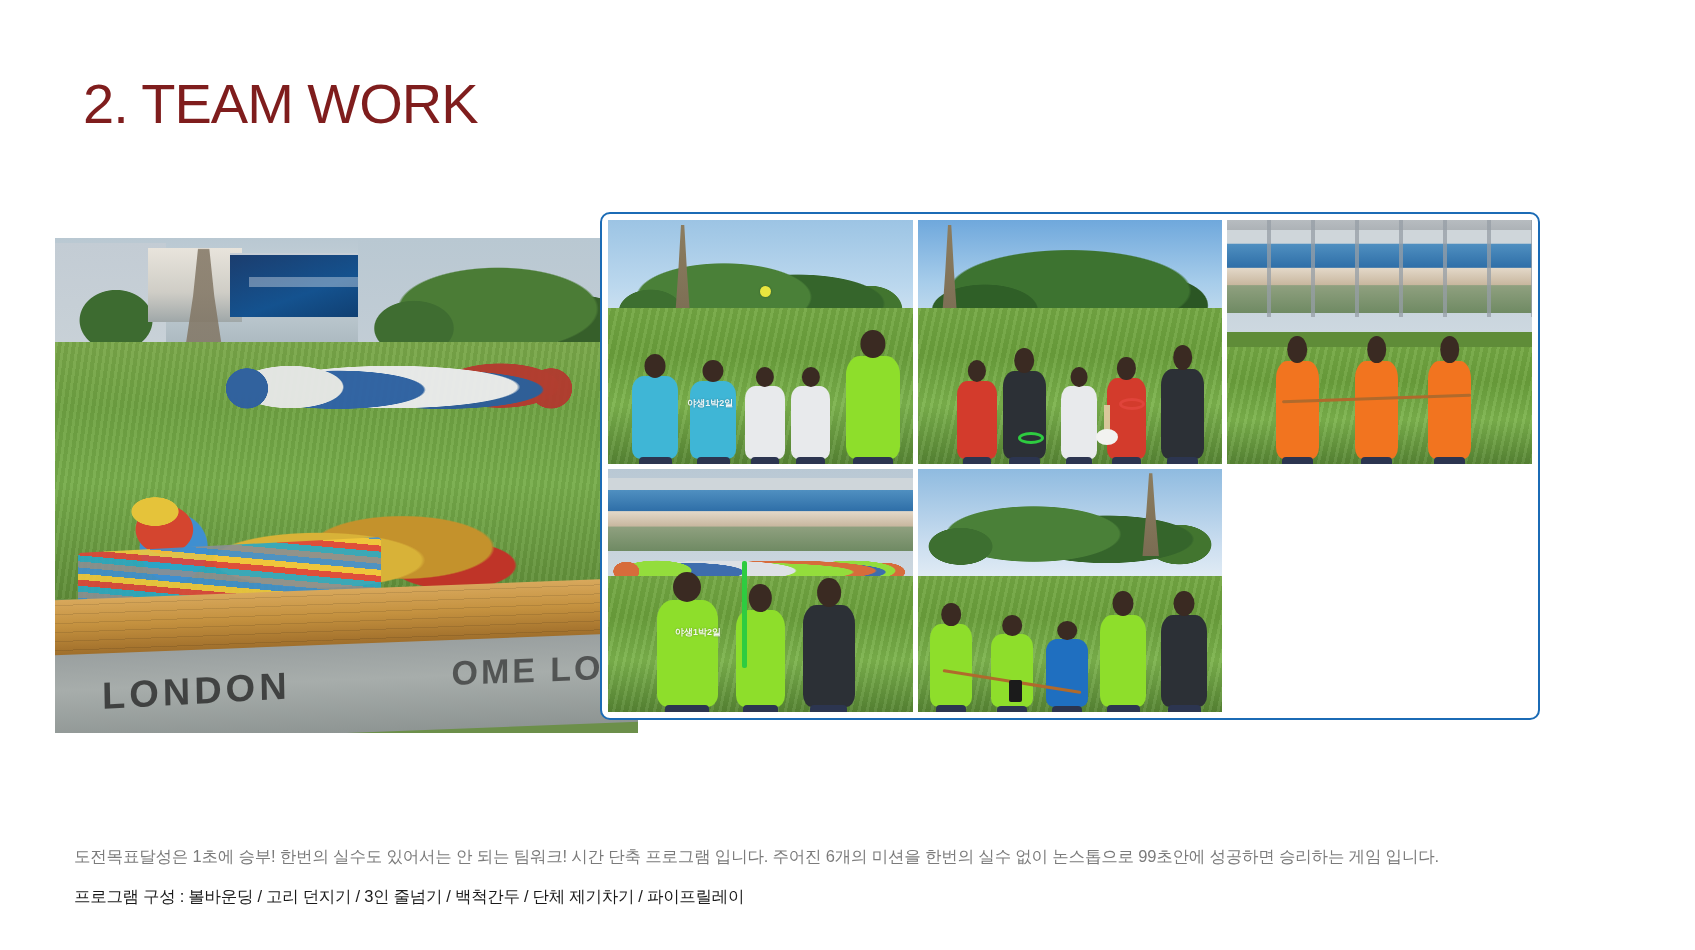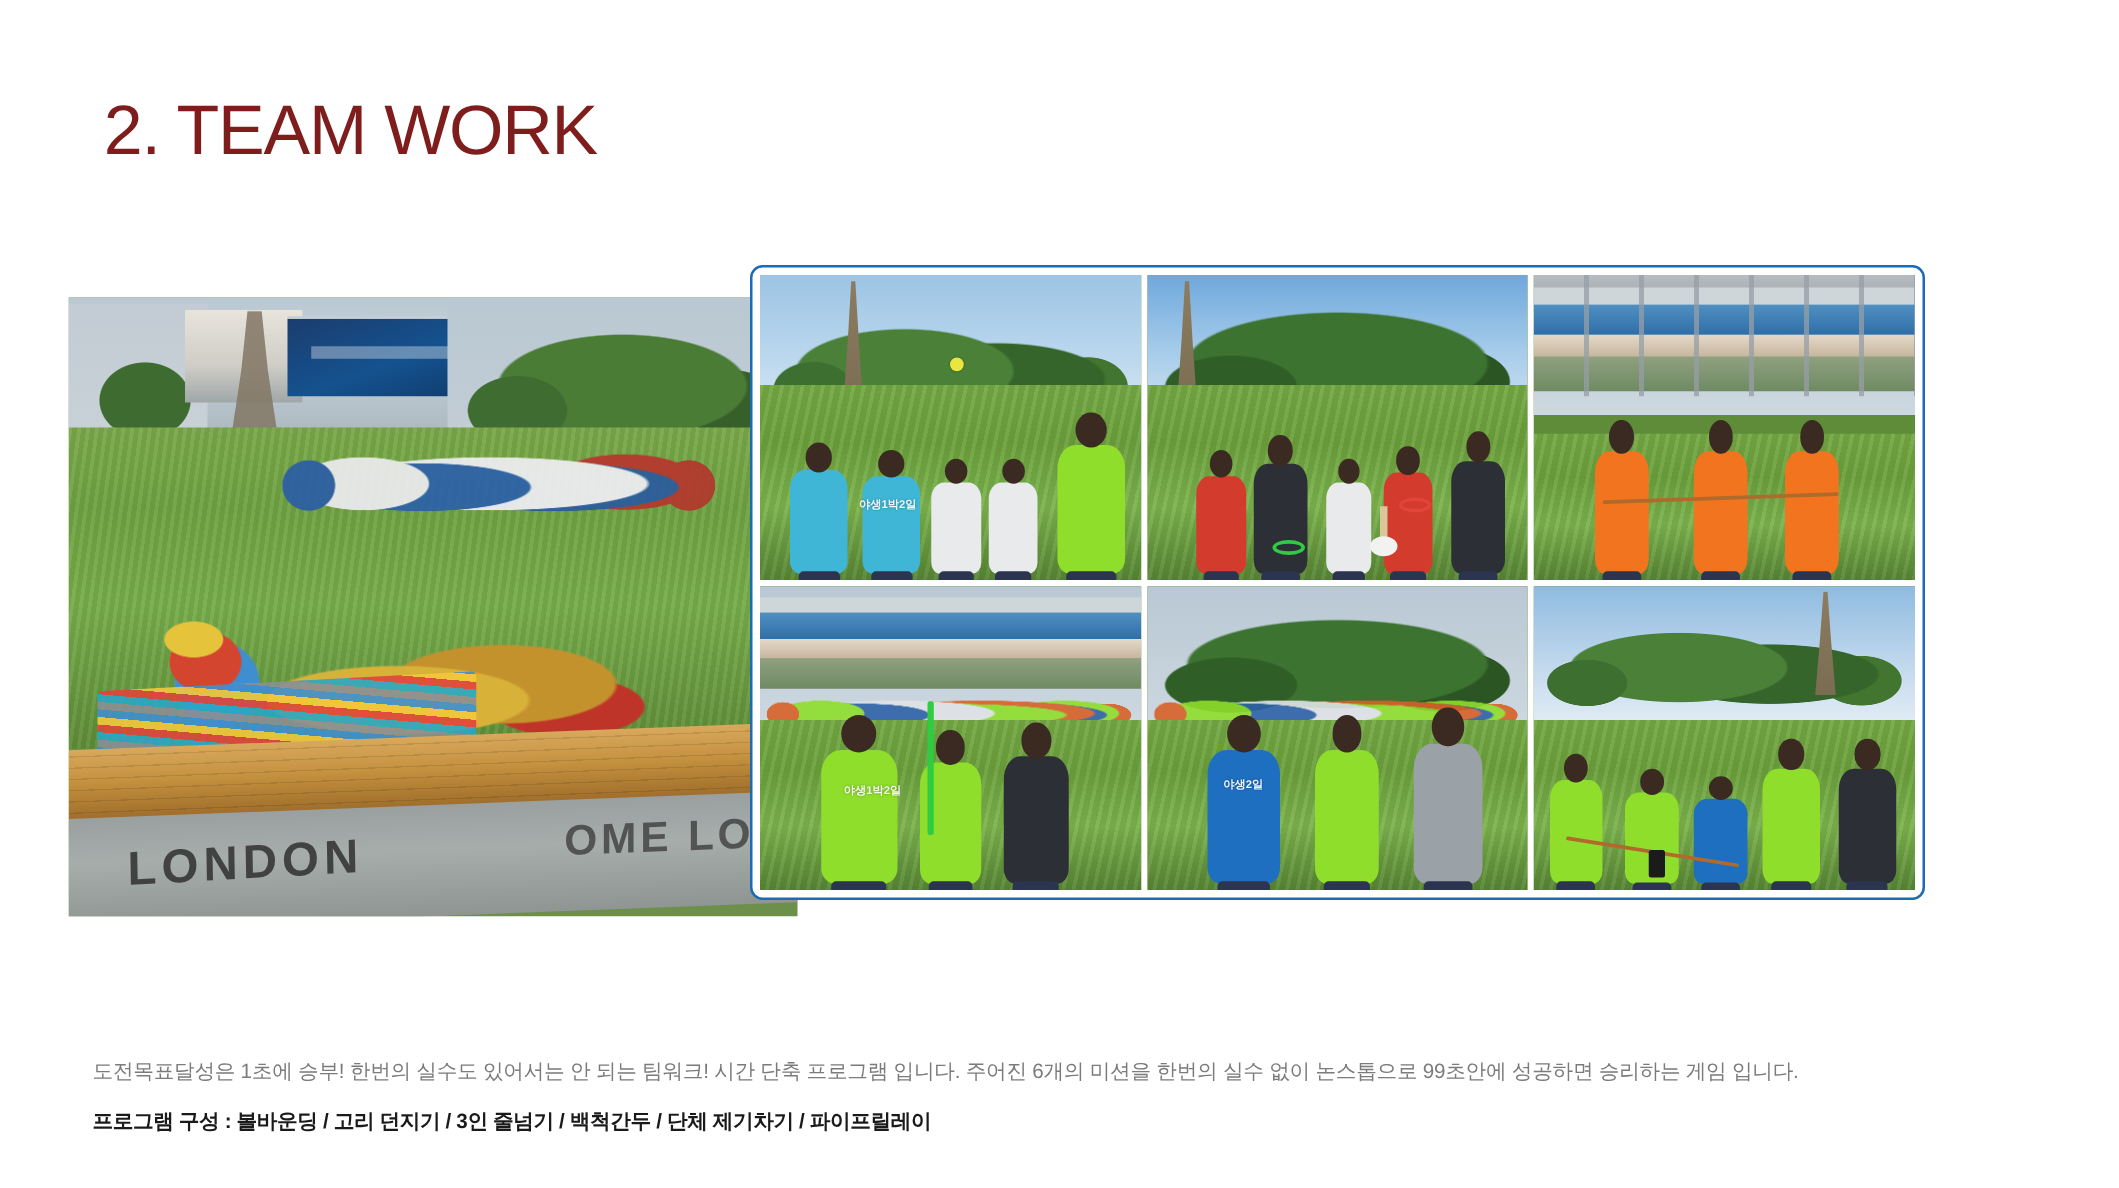--- a/index.html
+++ b/index.html
@@ -400,21 +400,21 @@
     font-size: 16.5px;
     color: #7b7b7b;
     letter-spacing: -0.2px;
     white-space: nowrap;
   }
   .compose-line {
     position: absolute;
     left: 74px;
     top: 886px;
     font-size: 16.5px;
-    font-weight: 700;
+    font-weight: 400;
     color: #1a1a1a;
     letter-spacing: -0.3px;
     white-space: nowrap;
     text-align: center;
   }
 </style>
 </head>
 <body>
 
 <div class="page">
@@ -489,30 +489,20 @@
         <div class="wallbanner" style="height:30%;"></div>
         <div class="crowd"></div>
         <div class="turf"></div>
         <div class="fig v-green" style="left:16%; width:20%; height:44%;"></div>
         <div class="fig v-green" style="left:42%; width:16%; height:40%;"></div>
         <div class="fig v-dark" style="left:64%; width:17%; height:42%;"></div>
         <div class="stick" style="left:44%; bottom:18%; width:5px; height:44%; background:#2ecc40; border-radius:2px;"></div>
         <div class="cellkr" style="left:22%; bottom:30%;">야생1박2일</div>
       </div>
 
-      <div class="cell">
-        <div class="sky c"></div>
-        <div class="canopy wide" style="height:38%;"></div>
-        <div class="crowd"></div>
-        <div class="turf"></div>
-        <div class="fig v-blue" style="left:16%; width:19%; height:44%;"></div>
-        <div class="fig v-green" style="left:44%; width:17%; height:44%;"></div>
-        <div class="fig v-gray" style="left:70%; width:18%; height:46%;"></div>
-        <div class="cellkr" style="left:20%; bottom:32%;">야생2일</div>
-      </div>
 
       <div class="cell">
         <div class="sky d"></div>
         <div class="canopy" style="height:36%;"></div>
         <div class="tower" style="left:72%; height:34%;"></div>
         <div class="turf"></div>
         <div class="fig v-green" style="left:4%;  width:14%; height:34%;"></div>
         <div class="fig v-green" style="left:24%; width:14%; height:30%;"></div>
         <div class="fig v-blue" style="left:42%; width:14%; height:28%;"></div>
         <div class="fig v-green" style="left:60%; width:15%; height:38%;"></div>

